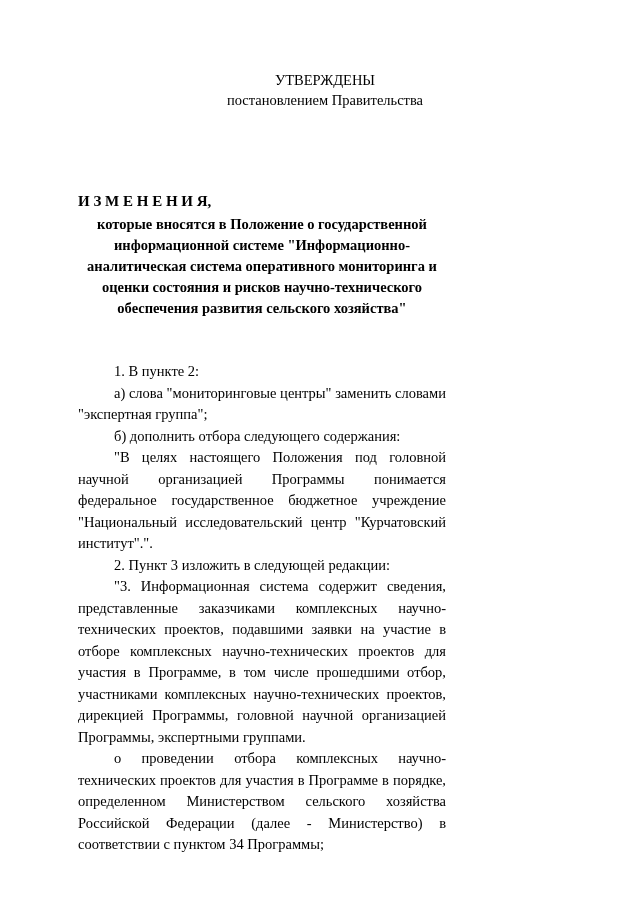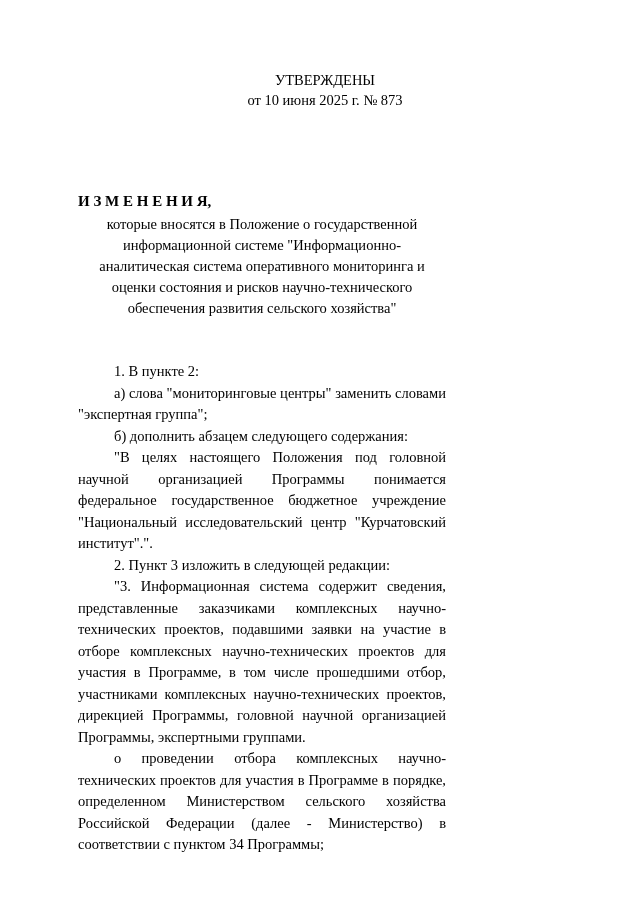--- a/index.html
+++ b/index.html
@@ -29,21 +29,21 @@
   .doc-title {
     margin-top: 81px;
     text-align: left;
     font-weight: bold;
     font-size: 15px;
     line-height: 20px;
   }
   .doc-subtitle {
     margin-top: 3px;
     text-align: center;
-    font-weight: normal;
+    font-weight: bold;
     font-size: 14.5px;
     line-height: 21px;
   }
   .body-text {
     margin-top: 42px;
     font-size: 14.5px;
     line-height: 21.5px;
   }
   .body-text p {
     margin: 0;
@@ -51,30 +51,30 @@
     text-indent: 36px;
   }
 </style>
 </head>
 <body>
 
 <div class="page">
 
   <div class="approval-block">
     <div>УТВЕРЖДЕНЫ</div>
-    <div>от 10 июня 2025 г. № 873</div>
+    <div>постановлением Правительства</div>
   </div>
 
   <div class="doc-title">И З М Е Н Е Н И Я,</div>
 
   <div class="doc-subtitle">которые вносятся в Положение о государственной информационной системе "Информационно-аналитическая система оперативного мониторинга и оценки состояния и рисков научно-технического обеспечения развития сельского хозяйства"</div>
 
   <div class="body-text">
     <p>1. В пункте 2:</p>
     <p>а) слова "мониторинговые центры" заменить словами "экспертная группа";</p>
-    <p>б) дополнить абзацем следующего содержания:</p>
+    <p>б) дополнить отбора следующего содержания:</p>
     <p>"В целях настоящего Положения под головной научной организацией Программы понимается федеральное государственное бюджетное учреждение "Национальный исследовательский центр "Курчатовский институт".".</p>
     <p>2. Пункт 3 изложить в следующей редакции:</p>
     <p>"3. Информационная система содержит сведения, представленные заказчиками комплексных научно-технических проектов, подавшими заявки на участие в отборе комплексных научно-технических проектов для участия в Программе, в том числе прошедшими отбор, участниками комплексных научно-технических проектов, дирекцией Программы, головной научной организацией Программы, экспертными группами.</p>
     <p>о проведении отбора комплексных научно-технических проектов для участия в Программе в порядке, определенном Министерством сельского хозяйства Российской Федерации (далее - Министерство) в соответствии с пунктом 34 Программы;</p>
   </div>
 
 </div>
 
 </body></html>

